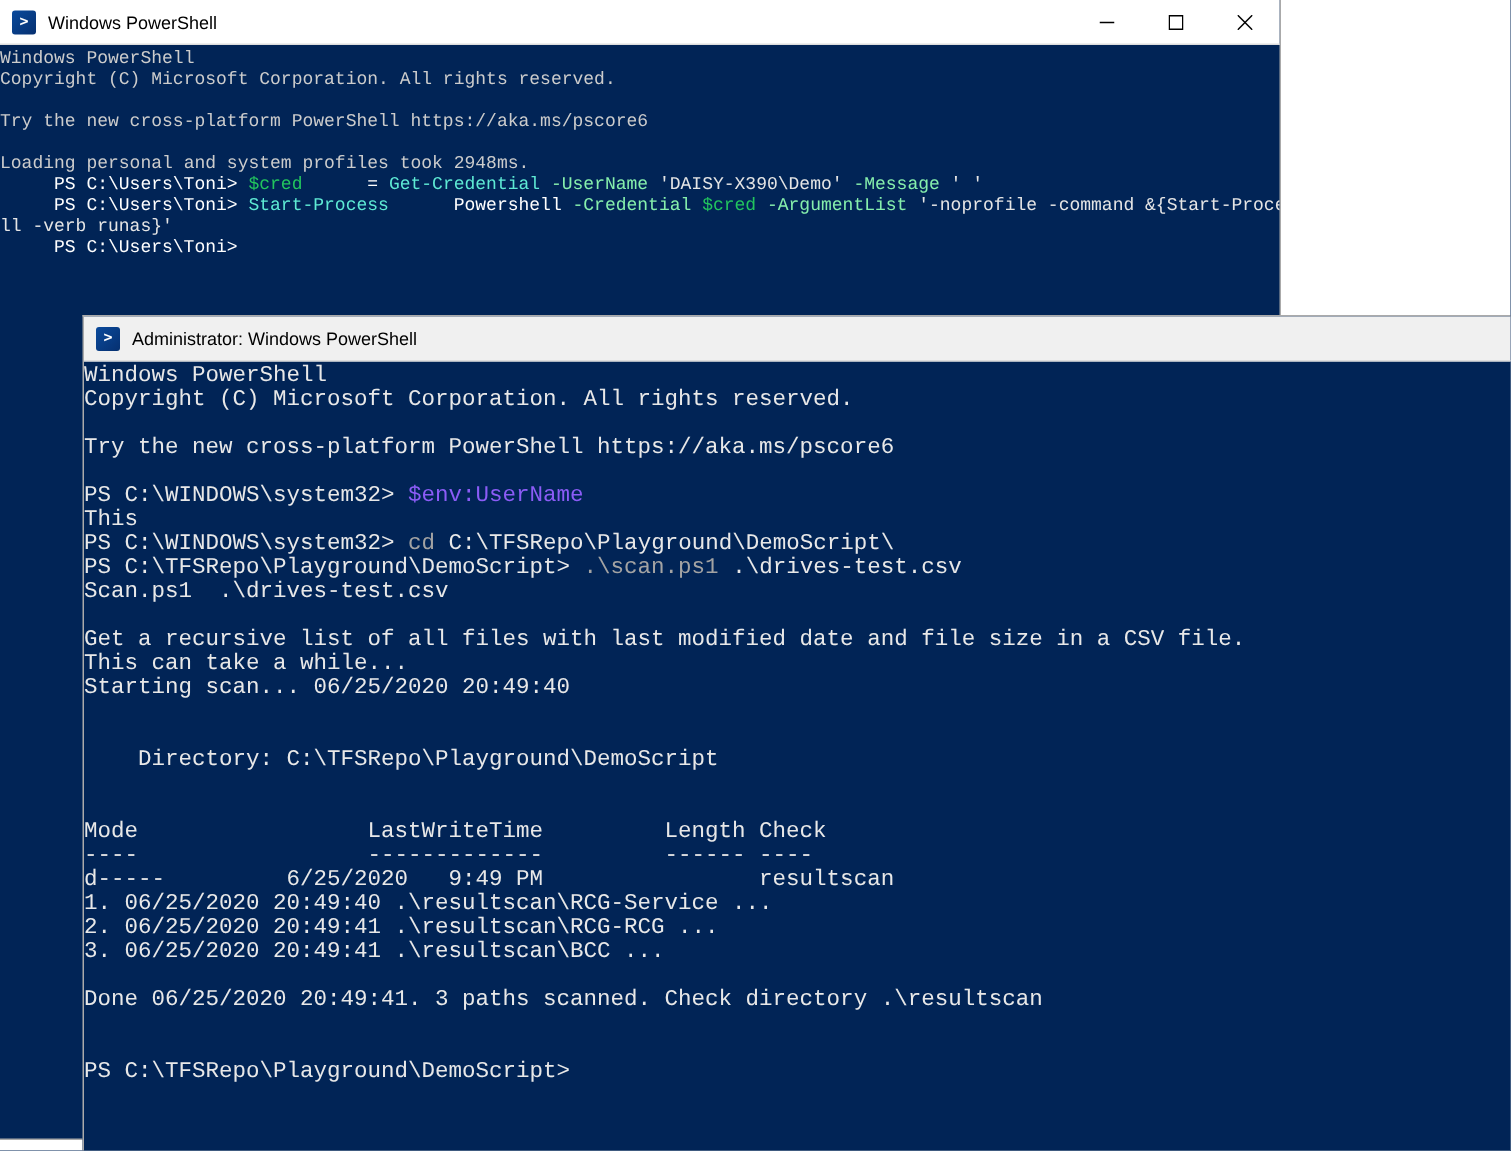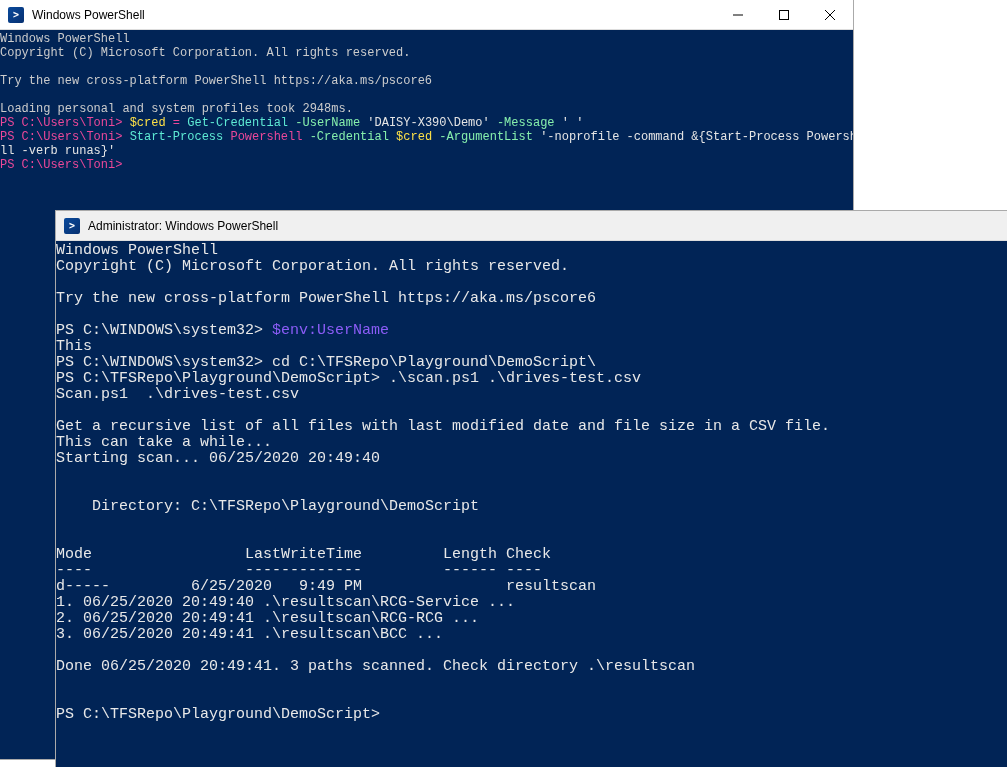--- a/index.html
+++ b/index.html
@@ -90,26 +90,26 @@
       border-left: none;
     }
     .win2 {
       top: 210px;
       left: 55px;
       width: 952px;
       height: 557px;
       border-right: none;
       border-bottom: none;
     }
-    .c-white { color: #ec4899; }
+    .c-white { color: #ffffff; margin-left: 36px; }
     .c-cmd   { color: #5eead4; text-align: center; }
-    .c-var   { color: #fde047; }
+    .c-var   { color: #22c55e; }
     .c-param { color: #86efac; }
     .c-str   { color: #e5e5e5; }
-    .c-cmd2  { color: #e5e5e5; }
+    .c-cmd2  { color: #a3a3a3; }
     .c-env   { color: #8b5cf6; }
   </style>
 </head>
 <body>
 
 <div class="window win1">
   <div class="titlebar">
     <div class="ps-icon"></div>
     <div class="title-text">Windows PowerShell</div>
     <div class="win-controls">

